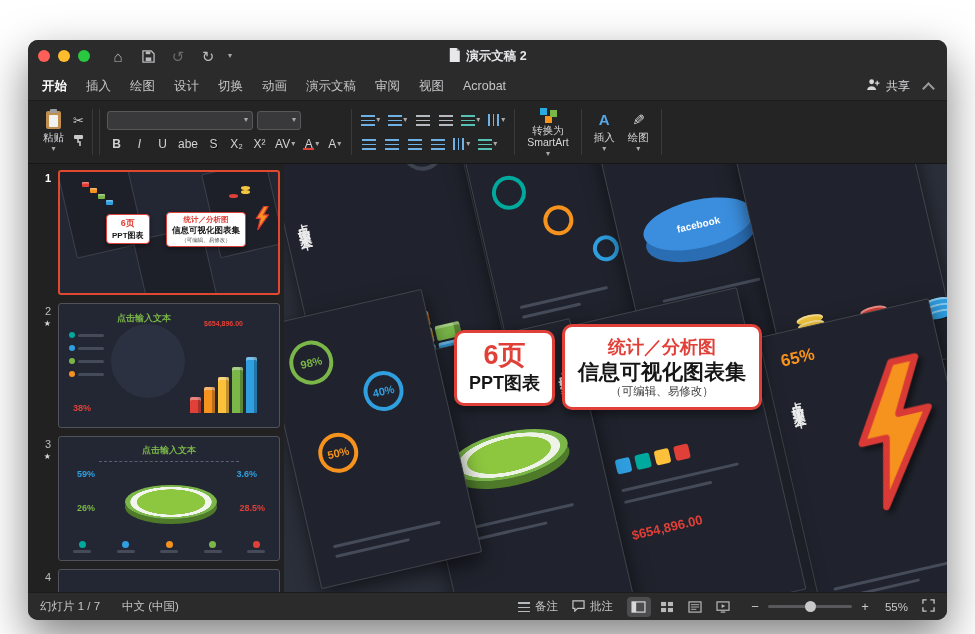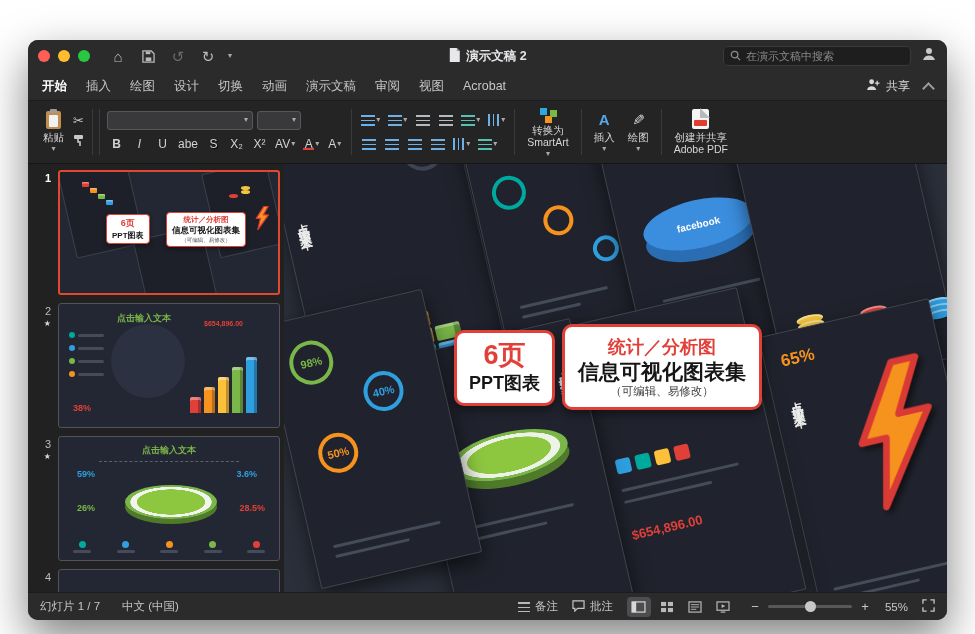--- a/index.html
+++ b/index.html
@@ -193,37 +193,20 @@
     <div class="tb-center">
       <span>
         <svg width="12" height="14" viewBox="0 0 12 14">
             <path d="M1 0h7l3 3v11H1z" fill="#e8e8ea"></path>
             <path d="M8 0l3 3H8z" fill="#9a9a9c"></path>
           </svg>
       </span>
       <span>演示文稿 2</span>
     </div>
 
-    <div class="tb-right">
-      <div class="searchbox">
-        <span>
-          <svg width="11" height="11" viewBox="0 0 12 12">
-              <circle cx="5" cy="5" r="3.6" fill="none" stroke="#8b8b8d" stroke-width="1.4"></circle>
-              <line x1="8" y1="8" x2="11" y2="11" stroke="#8b8b8d" stroke-width="1.4"></line>
-            </svg>
-        </span>
-        <input type="text" placeholder="在演示文稿中搜索" style="">
-      </div>
-      <span>
-        <svg width="16" height="16" viewBox="0 0 16 16">
-            <circle cx="8" cy="5" r="3" fill="#c9c9cb"></circle>
-            <path d="M2 14c1-3.4 3.4-4.6 6-4.6s5 1.2 6 4.6z" fill="#c9c9cb"></path>
-          </svg>
-      </span>
-    </div>
   </div>
 
   <div class="tabsbar">
     <span class="tab active">开始</span>
     <span class="tab">插入</span>
     <span class="tab">绘图</span>
     <span class="tab">设计</span>
     <span class="tab">切换</span>
     <span class="tab">动画</span>
     <span class="tab">演示文稿</span>
@@ -372,26 +355,20 @@
         <span class="caret"></span>
       </div>
       <div class="tallbtn">
         <span class="draw-icon"></span>
         <span>绘图</span>
         <span class="caret"></span>
       </div>
     </div>
     <div class="rsep"></div>
 
-    <div class="rgroup">
-      <div class="tallbtn">
-        <span class="pdf-icon"></span>
-        <span><span>创建并共享</span><br><span>Adobe PDF</span></span>
-      </div>
-    </div>
   </div>
 
   <div class="appbody">
 
     <div class="thumbpanel">
 
       <div class="trow">
         <div class="tnumcol">
           <span class="tnum sel">1</span>
         </div>

